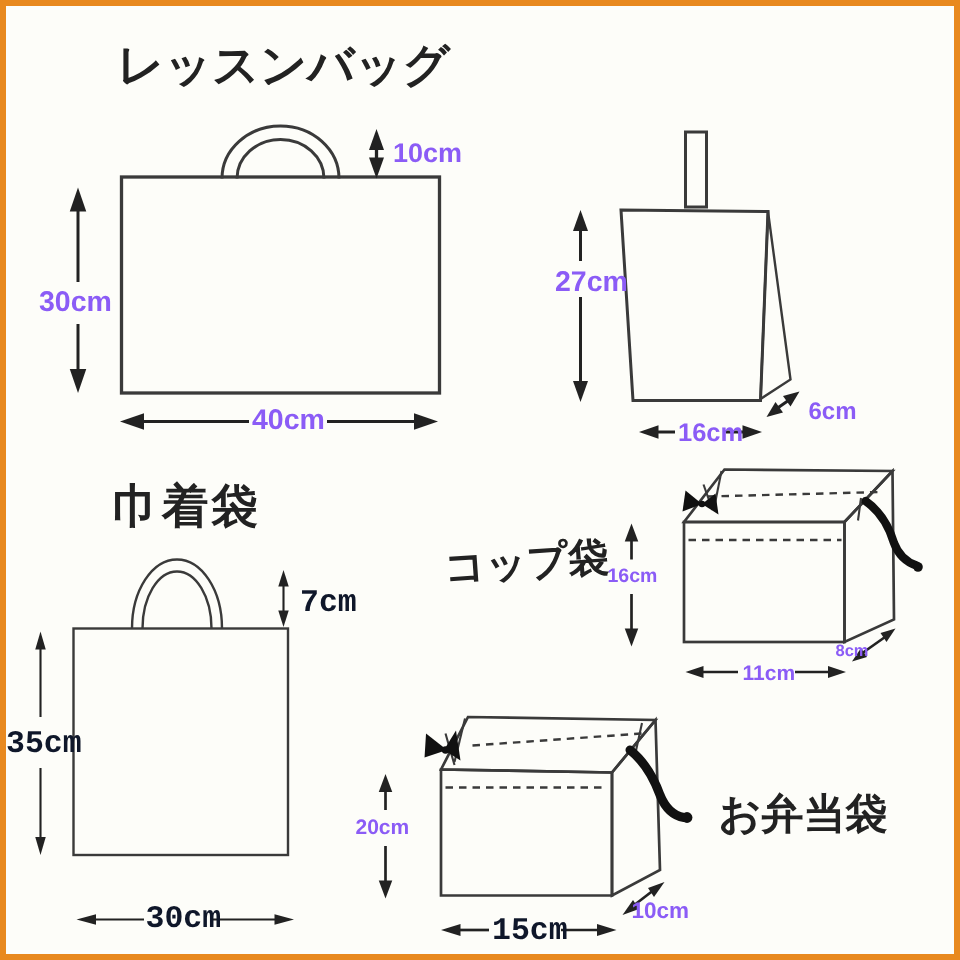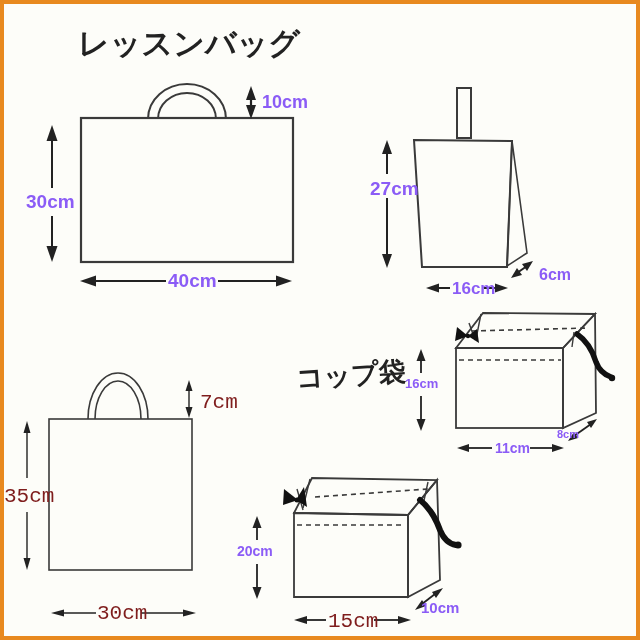--- a/index.html
+++ b/index.html
@@ -3,21 +3,21 @@
 <meta charset="utf-8">
 <style>
   html,body{margin:0;padding:0;}
   body{width:640px;height:640px;position:relative;font-family:"Liberation Sans",sans-serif;background:#fff;}
   .frame{position:absolute;left:0;top:0;width:632px;height:632px;border:4px solid #E8891F;background:#FDFDF9;box-sizing:content-box;}
   .canvas{position:absolute;left:0;top:0;width:640px;height:555px;}
   svg.draw{position:absolute;left:0;top:0;}
   .label{position:absolute;color:#1c1c1c;white-space:nowrap;line-height:1;}
   .title{font-weight:bold;color:#222;}
   .dim-sans{font-weight:bold;font-family:"Liberation Sans",sans-serif;color:#8b5cf6;}
-  .dim-mono{font-weight:normal;font-family:"Liberation Mono","DejaVu Sans Mono",monospace;color:#7f1d1d;}
+  .dim-mono{font-weight:bold;font-family:"Liberation Mono","DejaVu Sans Mono",monospace;color:#0f172a;}
 </style>
 </head>
 <body>
 
 <div class="frame"></div>
 
 <div class="canvas">
 
   <svg class="draw" width="640" height="640" viewBox="0 0 640 640">
 
@@ -163,26 +163,28 @@
 
   <div class="label title" style="left:78px;top:28px;font-size:31px;">レッスンバッグ</div>
   <div class="label dim-sans" style="left:262px;top:93px;font-size:18px;">10cm</div>
   <div class="label dim-sans" style="left:26px;top:192px;font-size:19px;">30cm</div>
   <div class="label dim-sans" style="left:168px;top:271px;font-size:19px;text-align:center;">40cm</div>
 
   <div class="label dim-sans" style="left:370px;top:179px;font-size:19px;">27cm</div>
   <div class="label dim-sans" style="left:452px;top:280px;font-size:17px;">16cm</div>
   <div class="label dim-sans" style="left:539px;top:267px;font-size:16px;">6cm</div>
 
+  <div class="label title" style="left:75px;top:322px;font-size:31px;letter-spacing:2px;">巾着袋</div>
   <div class="label dim-mono" style="left:200px;top:392px;font-size:21px;">7cm</div>
   <div class="label dim-mono" style="left:4px;top:486px;font-size:21px;">35cm</div>
   <div class="label dim-mono" style="left:97px;top:603px;font-size:21px;">30cm</div>
 
   <div class="label title" style="left:296px;top:362px;font-size:27px;transform:rotate(-4deg);">コップ袋</div>
   <div class="label dim-sans" style="left:405px;top:377px;font-size:13px;">16cm</div>
   <div class="label dim-sans" style="left:495px;top:441px;font-size:14px;">11cm</div>
   <div class="label dim-sans" style="left:557px;top:429px;font-size:11px;">8cm</div>
 
+  <div class="label title" style="left:479px;top:529px;font-size:28px;">お弁当袋</div>
   <div class="label dim-sans" style="left:237px;top:544px;font-size:14px;">20cm</div>
   <div class="label dim-mono" style="left:328px;top:611px;font-size:21px;text-align:right;">15cm</div>
   <div class="label dim-sans" style="left:421px;top:600px;font-size:15px;">10cm</div>
 
 </div>
 
 </body></html>

